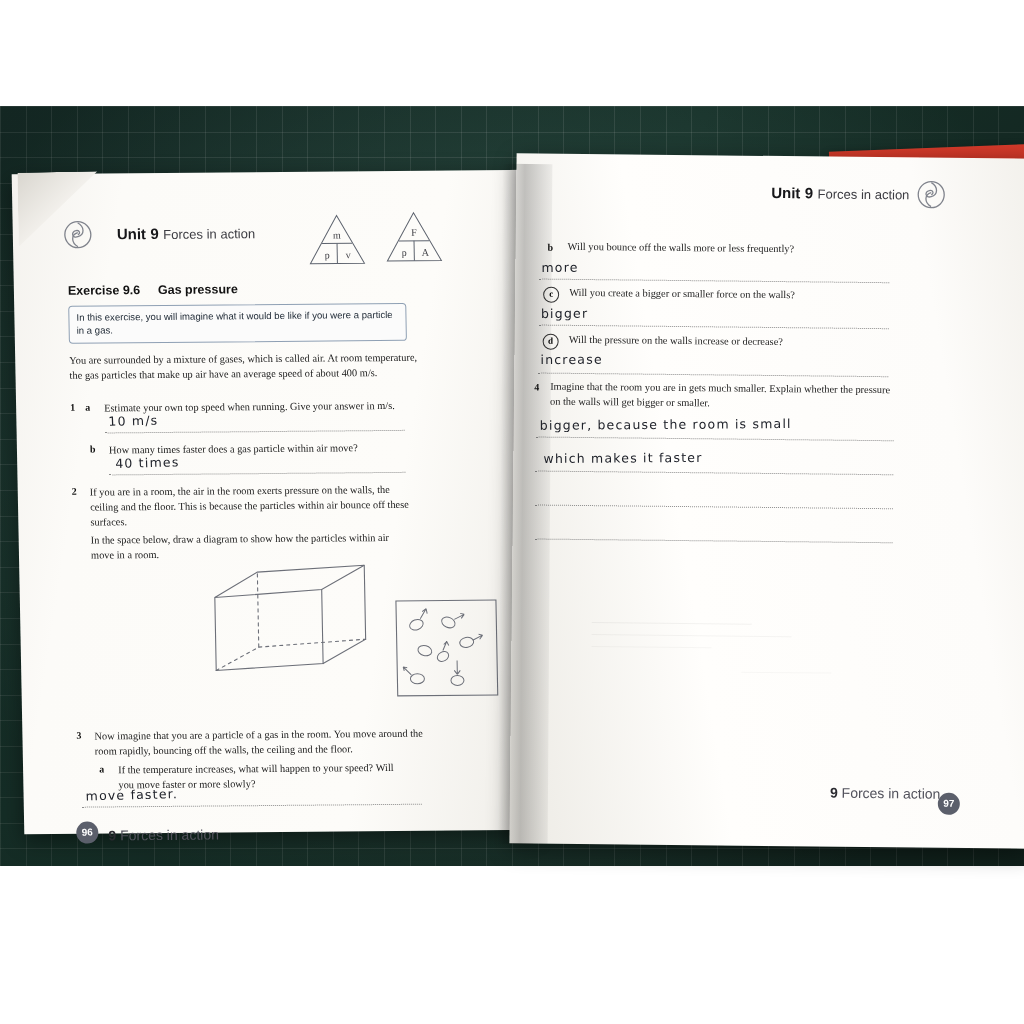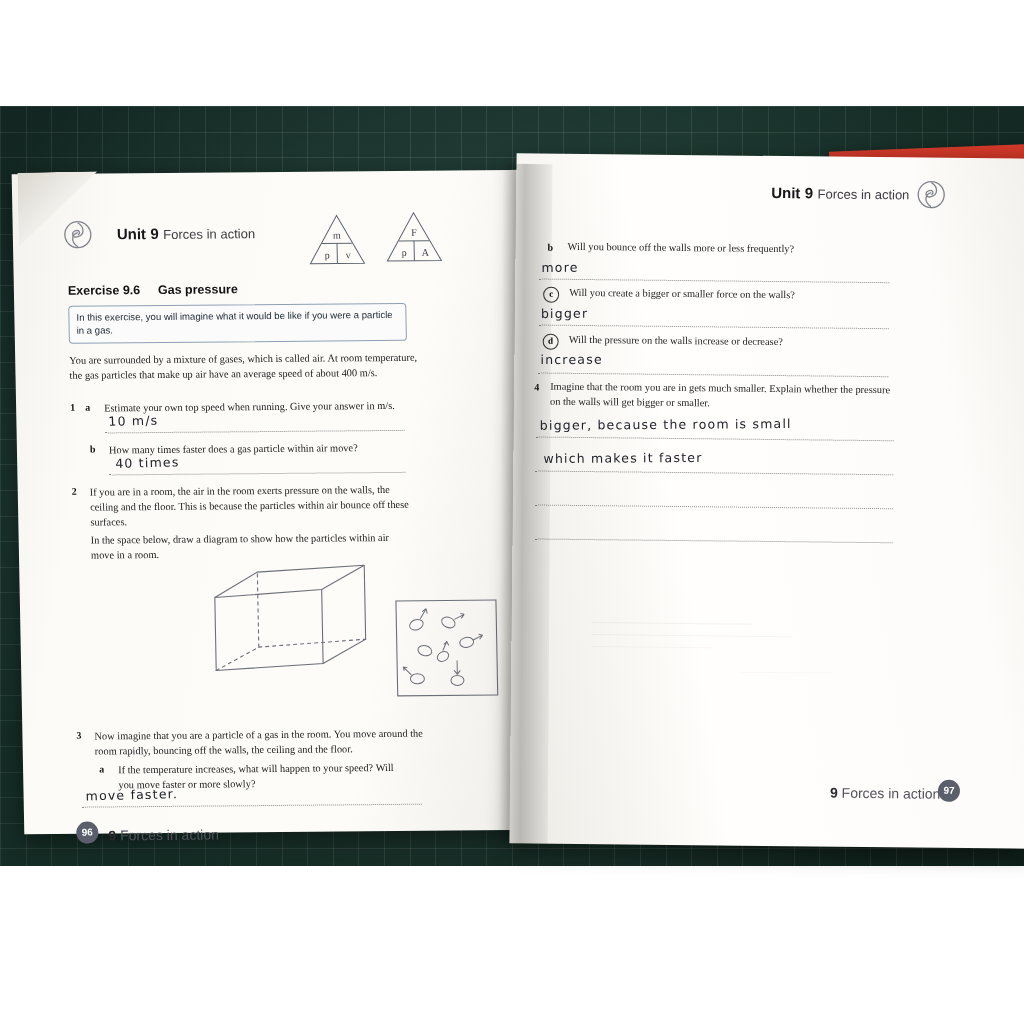--- a/index.html
+++ b/index.html
@@ -319,19 +319,19 @@
 
         <div class="bleed-line" style="left:80px;top:468px;width:160px;opacity:.5;"></div>
         <div class="bleed-line" style="left:80px;top:480px;width:200px;opacity:.4;"></div>
         <div class="bleed-line" style="left:80px;top:492px;width:120px;opacity:.35;"></div>
         <div class="bleed-line" style="left:230px;top:516px;width:90px;opacity:.3;"></div>
 
         <div class="footer-txt" style="left:320px;top:628px;">
           <b>9</b>
           <span>Forces in action</span>
         </div>
-        <div class="pagenum" style="left:428px;top:622px;">97</div>
+        <div class="pagenum" style="left:428px;top:635px;">97</div>
       </div>
     </div>
 
     <div class="gutter-shadow"></div>
   </div>
 </div>
 
 </body></html>

